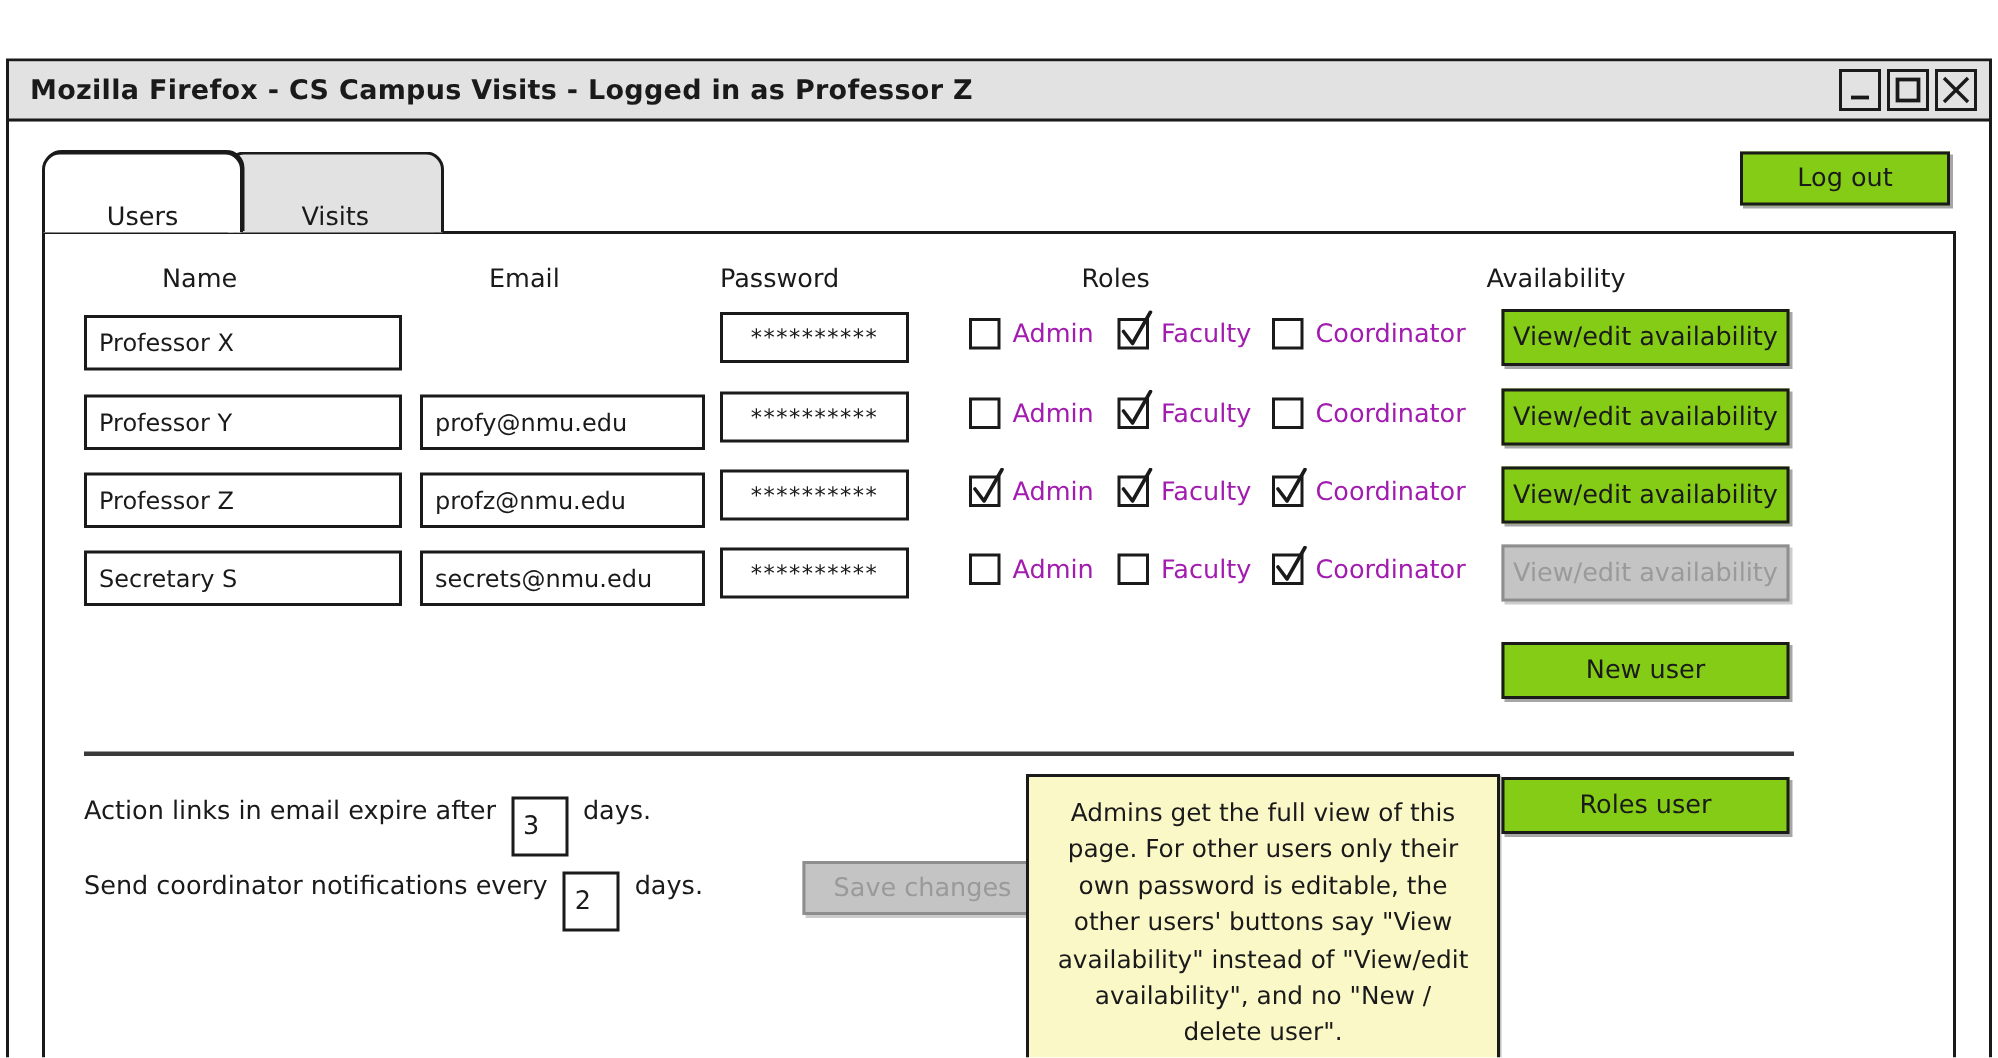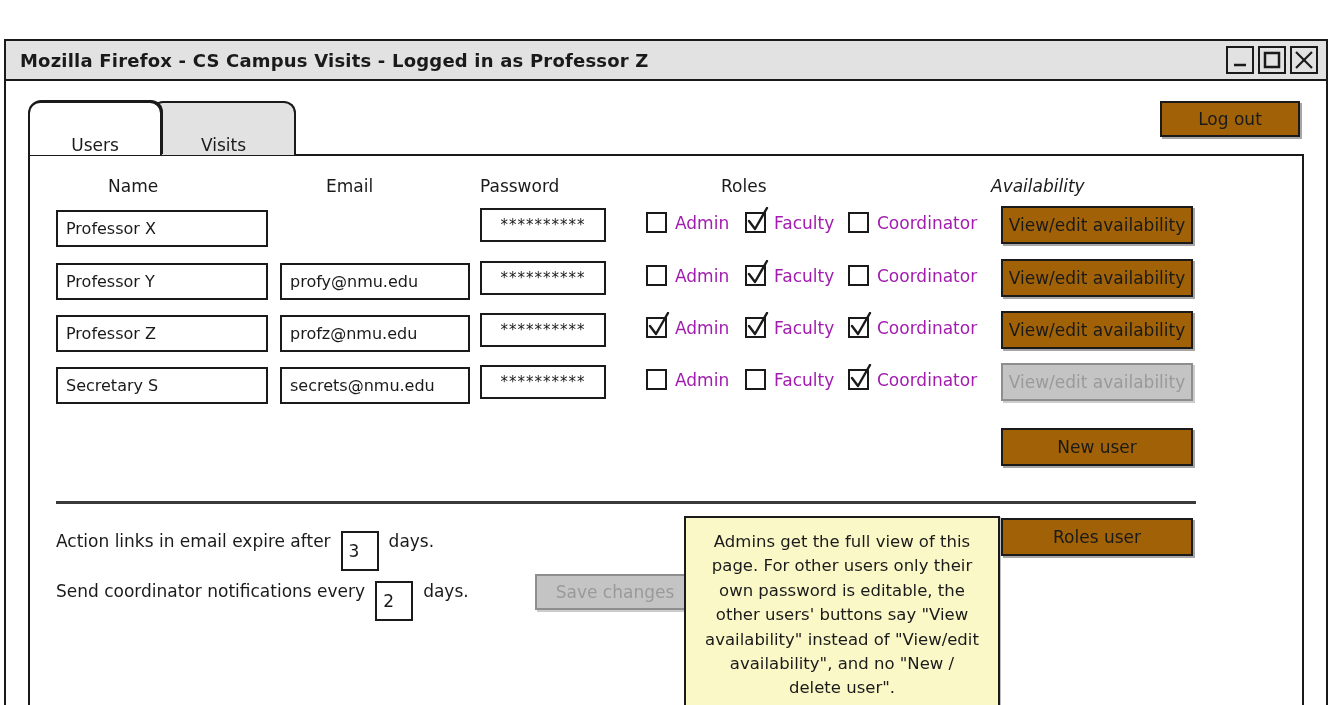--- a/index.html
+++ b/index.html
@@ -86,21 +86,21 @@
   .tab.inactive{
     background:#e2e2e2;
     z-index:2;
   }
   .tab-users{left:0; width:134px;}
   .tab-visits{left:123px; width:145px;}
 
   
   .btn{
     border:2px solid #1a1a1a;
-    background:#a16207;
+    background:#84cc16;
     box-sizing:border-box;
     display:flex;
     align-items:center;
     justify-content:center;
     font-size:17px;
     color:#1a1a1a;
     box-shadow:2px 2px 0 rgba(0,0,0,.35);
     cursor:pointer;
     user-select:none;
   }
@@ -132,21 +132,21 @@
     position:absolute;
     top:20px;
     font-size:17px;
     color:#1a1a1a;
     white-space:nowrap;
   }
   .ch-name{left:78px;}
   .ch-email{left:296px;}
   .ch-pass{left:450px;}
   .ch-roles{left:691px;}
-  .ch-avail{left:961px;font-style:italic;}
+  .ch-avail{left:961px;}
 
   
   .row{
     position:absolute;
     left:0;
     width:100%;
     height:52px;
   }
   .row0{top:50px;text-align:center;}
   .row1{top:103px;}

